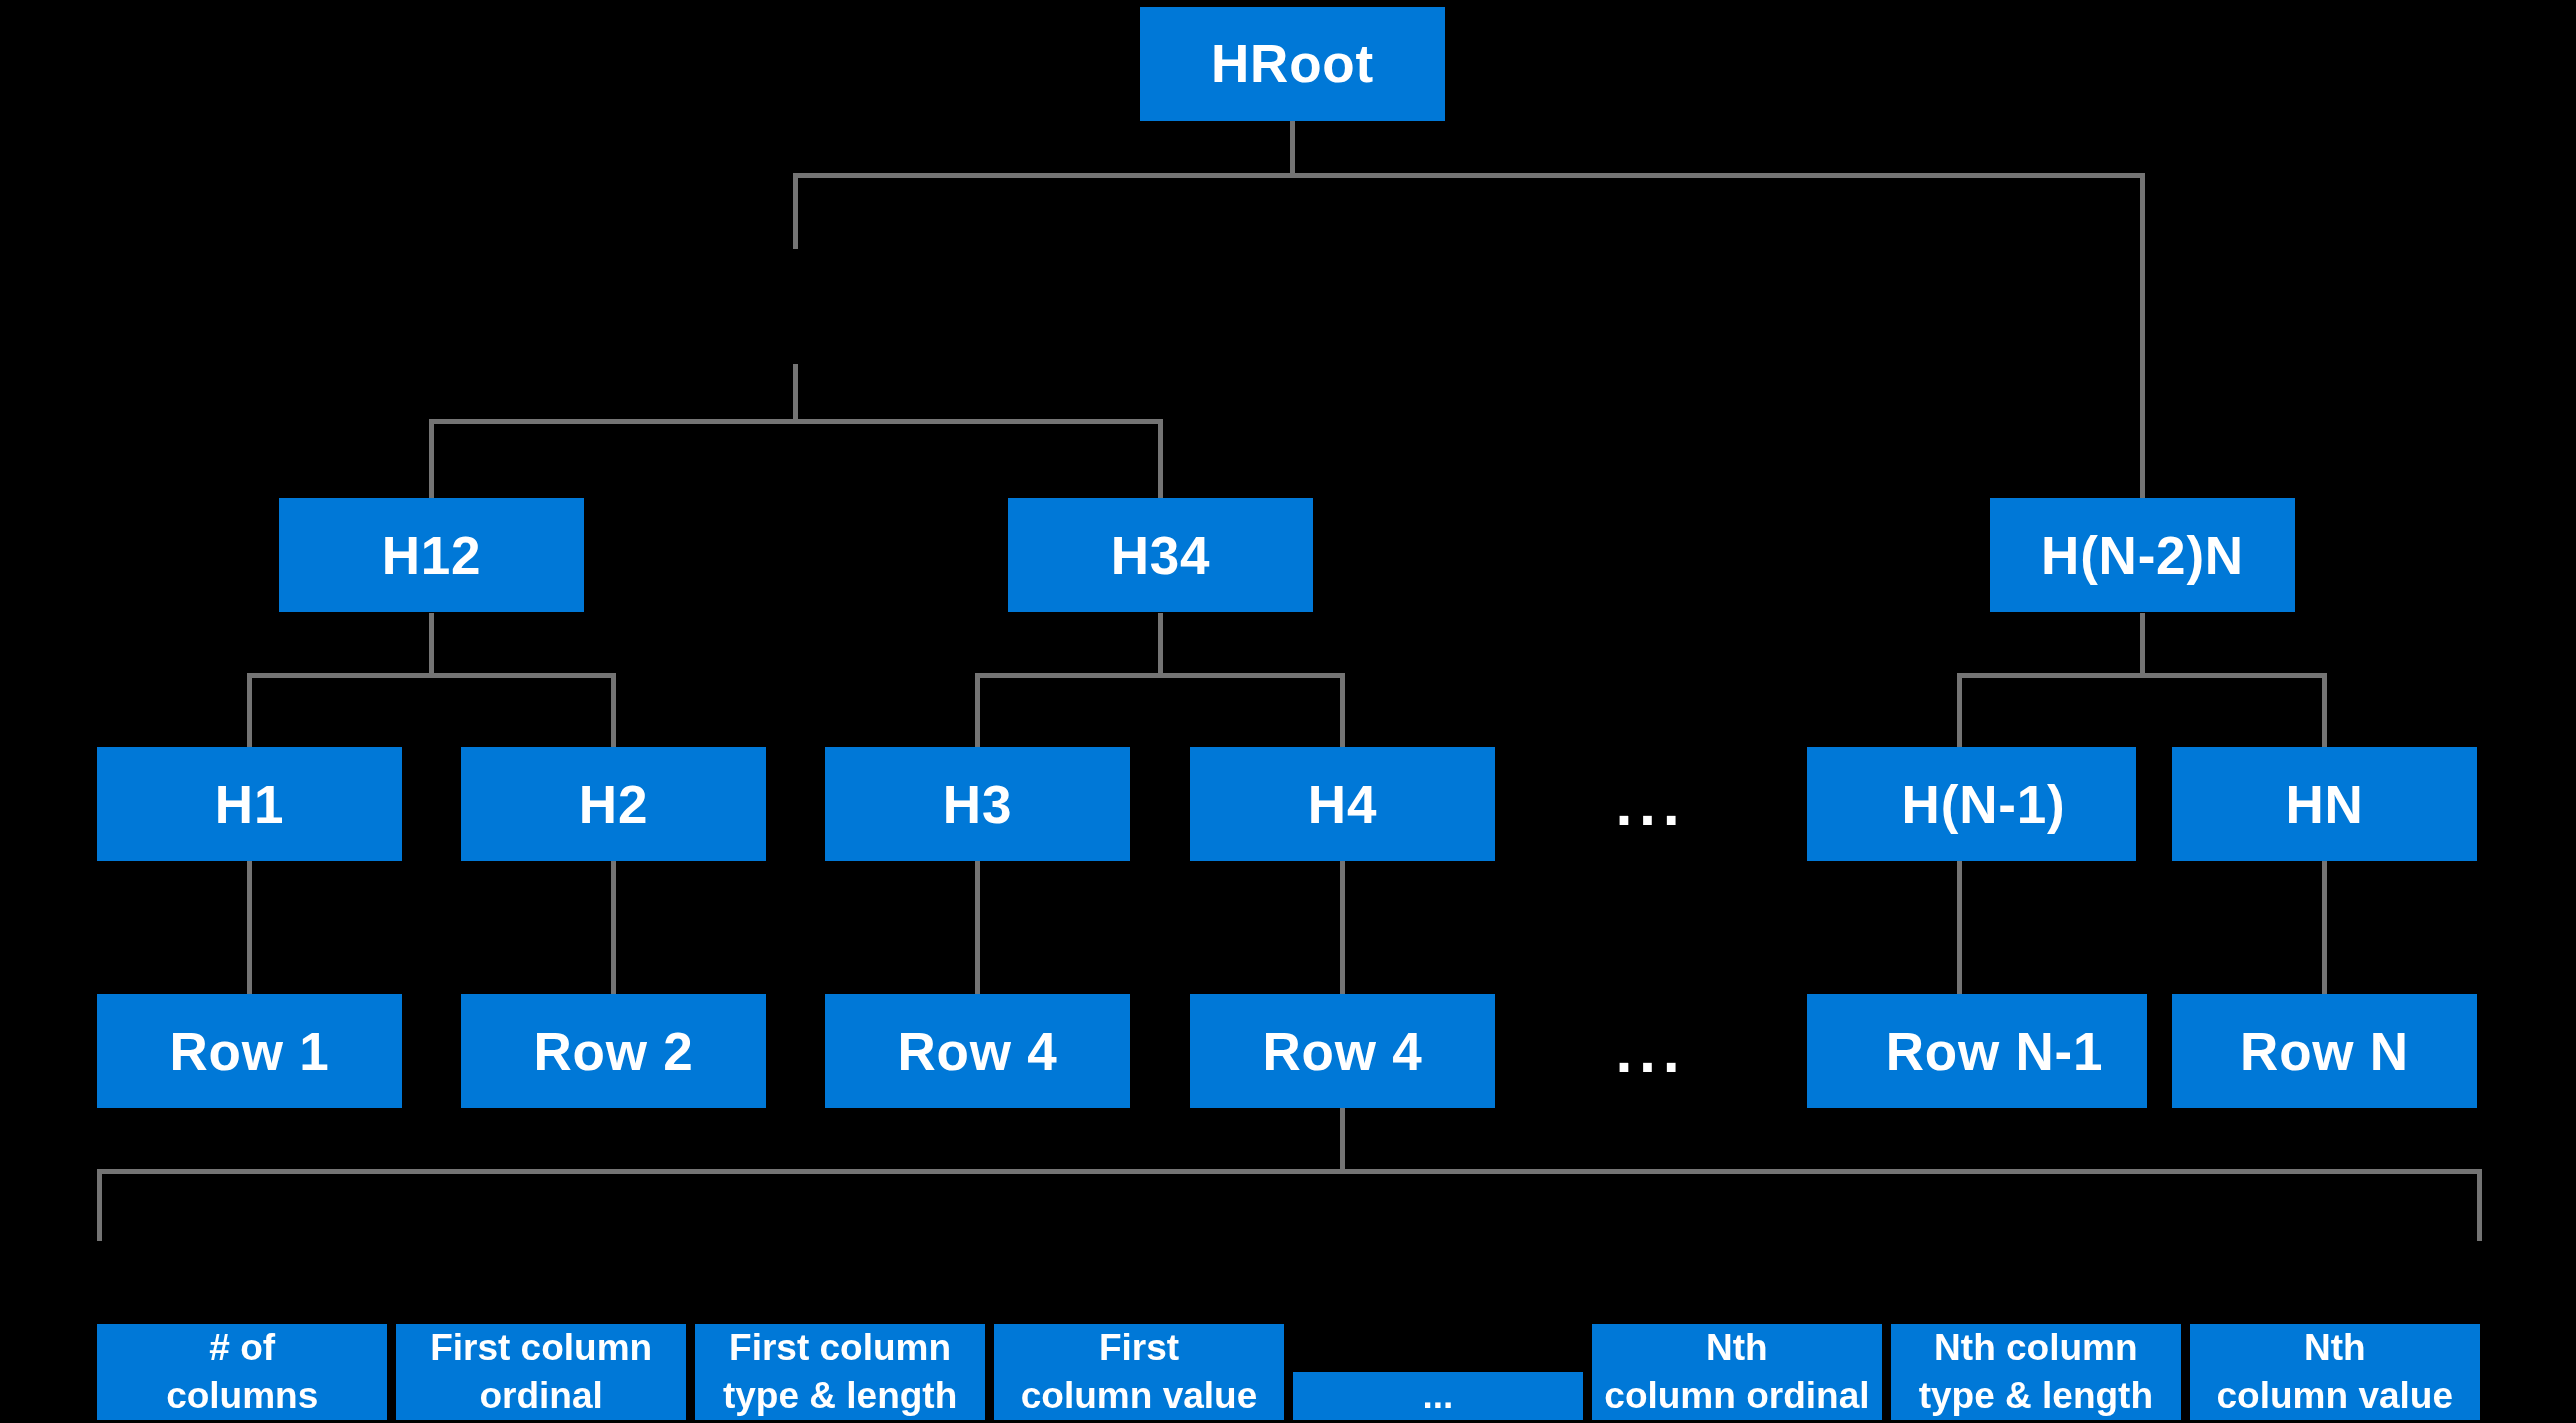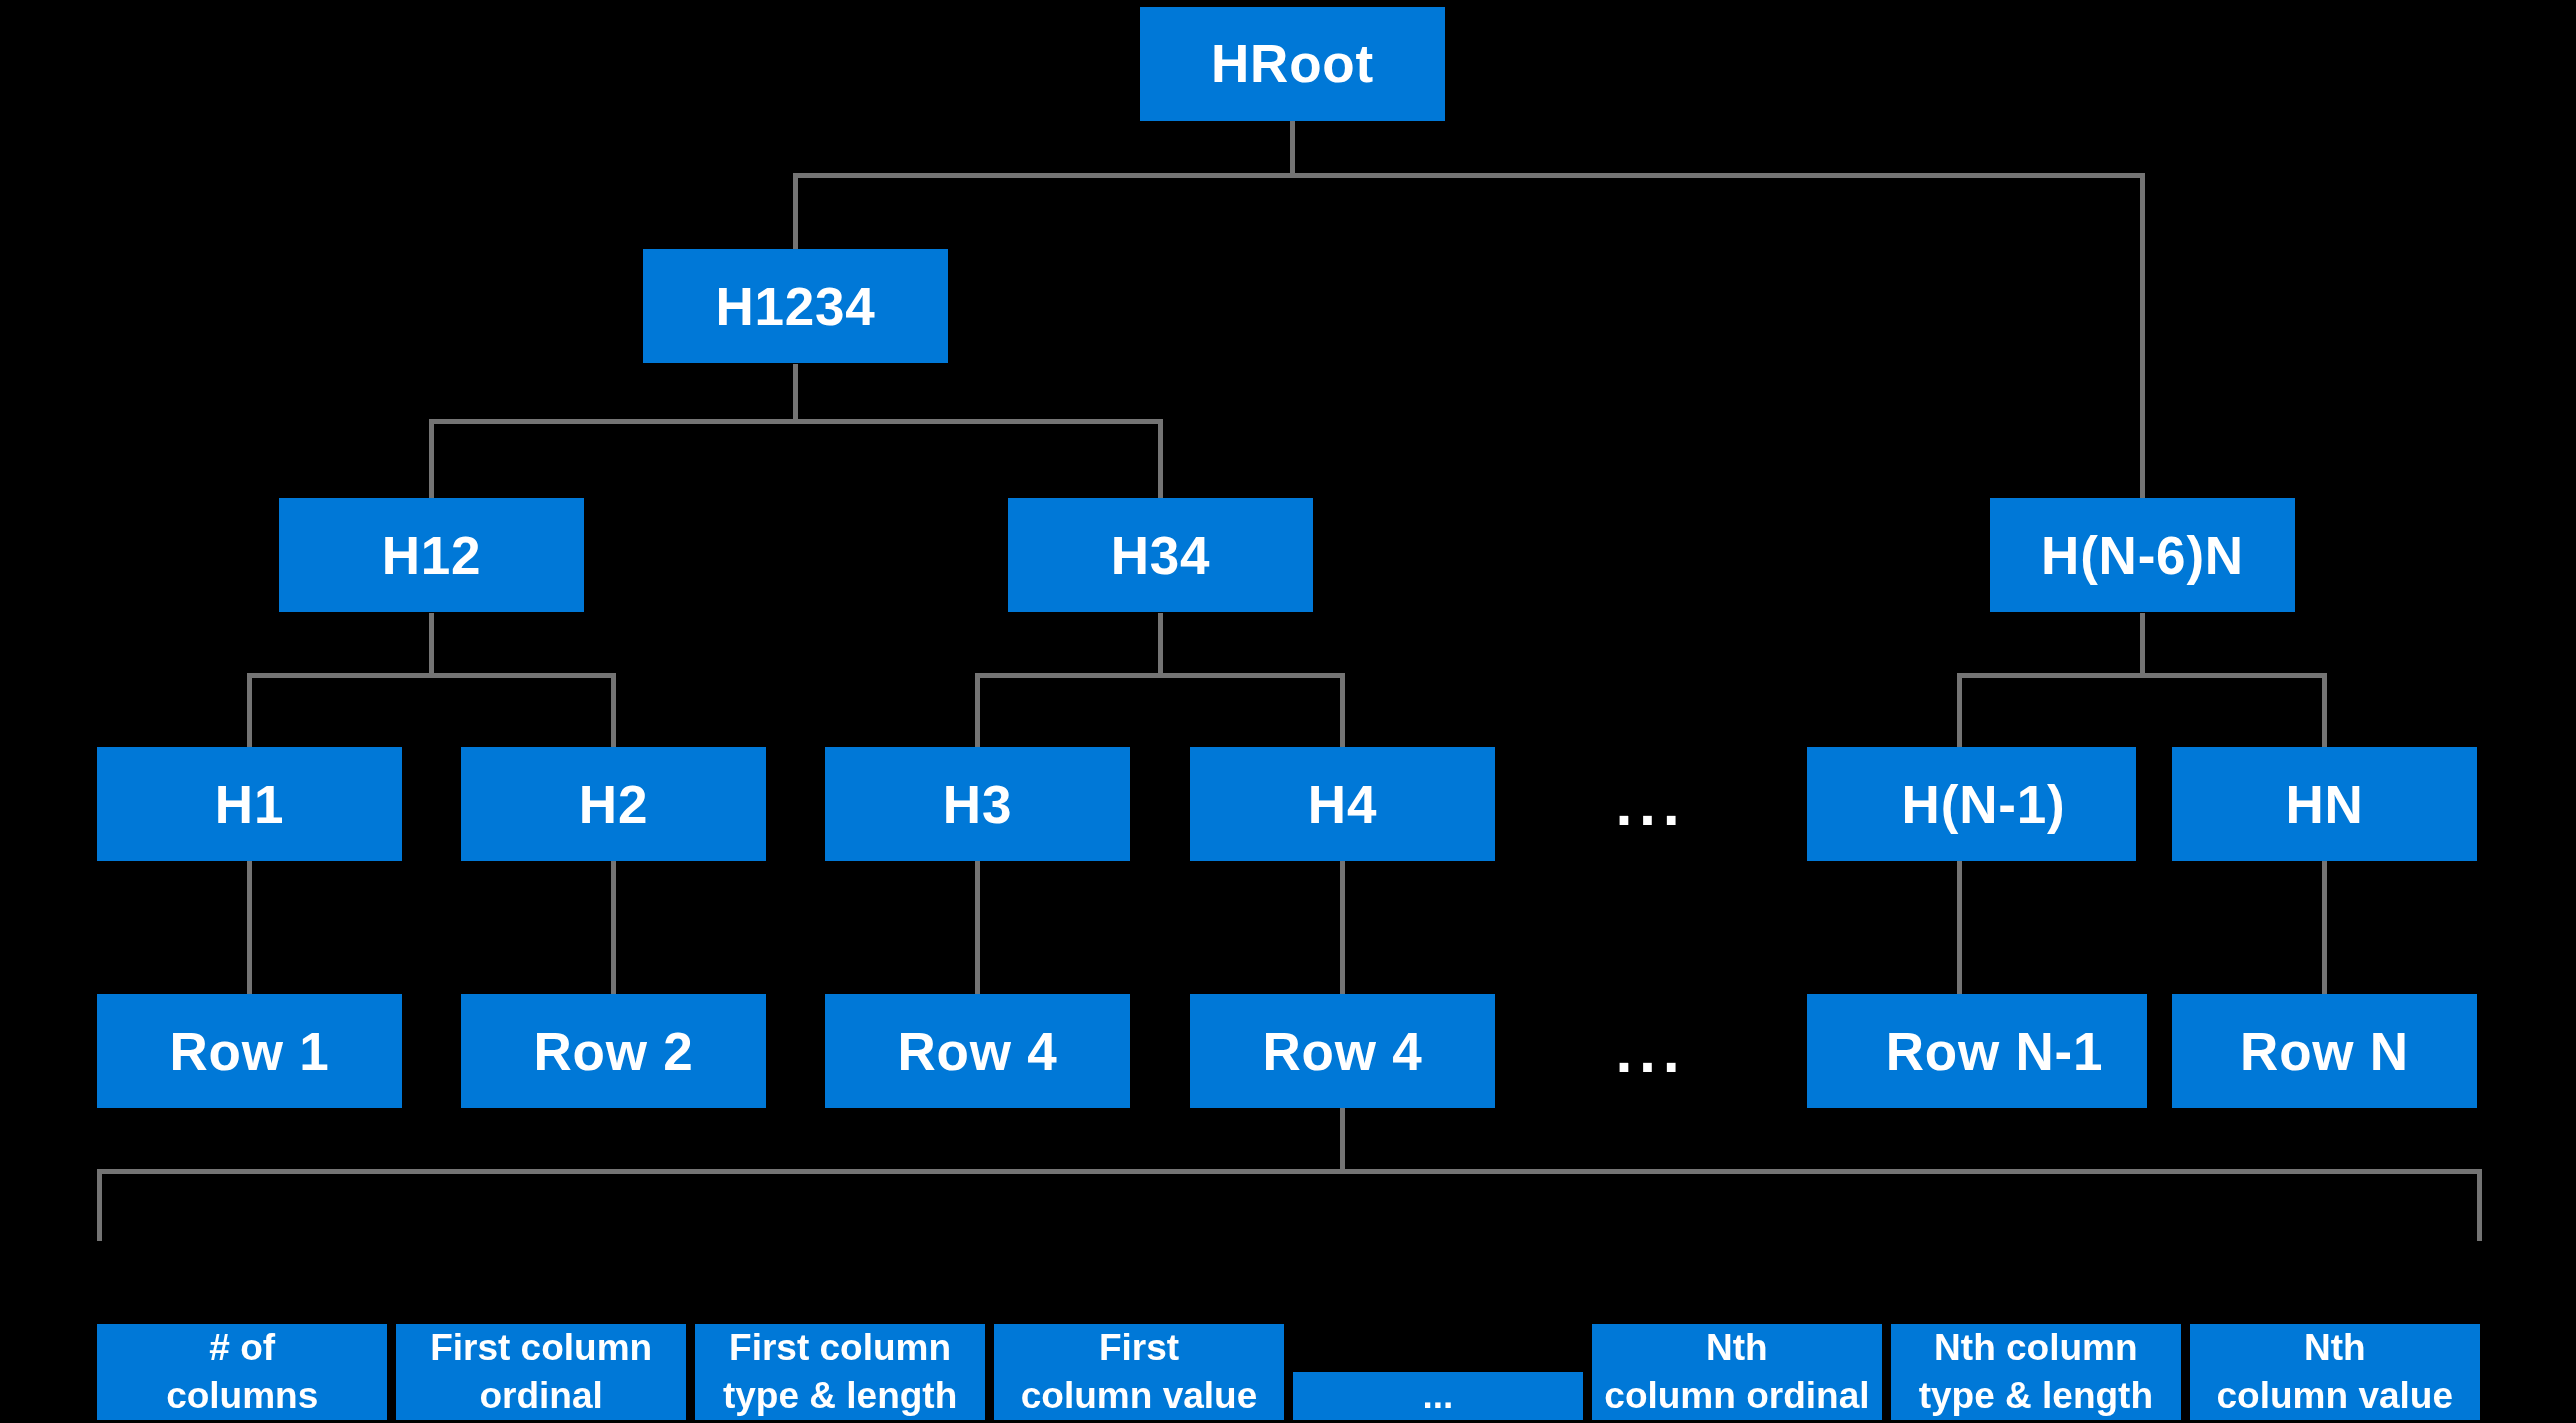--- a/index.html
+++ b/index.html
@@ -148,24 +148,23 @@
   <div class="vline c-h4-row"></div>
   <div class="vline c-hn1-row"></div>
   <div class="vline c-hn-row"></div>
 
   <div class="vline c-row4-v"></div>
   <div class="hline c-br-h"></div>
   <div class="vline c-br-dl"></div>
   <div class="vline c-br-dr"></div>
 
   <div class="node n-hroot">HRoot</div>
-  <div class="node n-h1234">H1234</div>
   <div class="node n-h12">H12</div>
   <div class="node n-h34">H34</div>
-  <div class="node n-hn1n">H(N-6)N</div>
+  <div class="node n-hn1n">H(N-2)N</div>
   <div class="node n-h1">H1</div>
   <div class="node n-h2">H2</div>
   <div class="node n-h3">H3</div>
   <div class="node n-h4">H4</div>
   <div class="node n-hn1">H(N-1)</div>
   <div class="node n-hn">HN</div>
   <div class="node n-row1">Row 1</div>
   <div class="node n-row2">Row 2</div>
   <div class="node n-row3">Row 4</div>
   <div class="node n-row4">Row 4</div>

